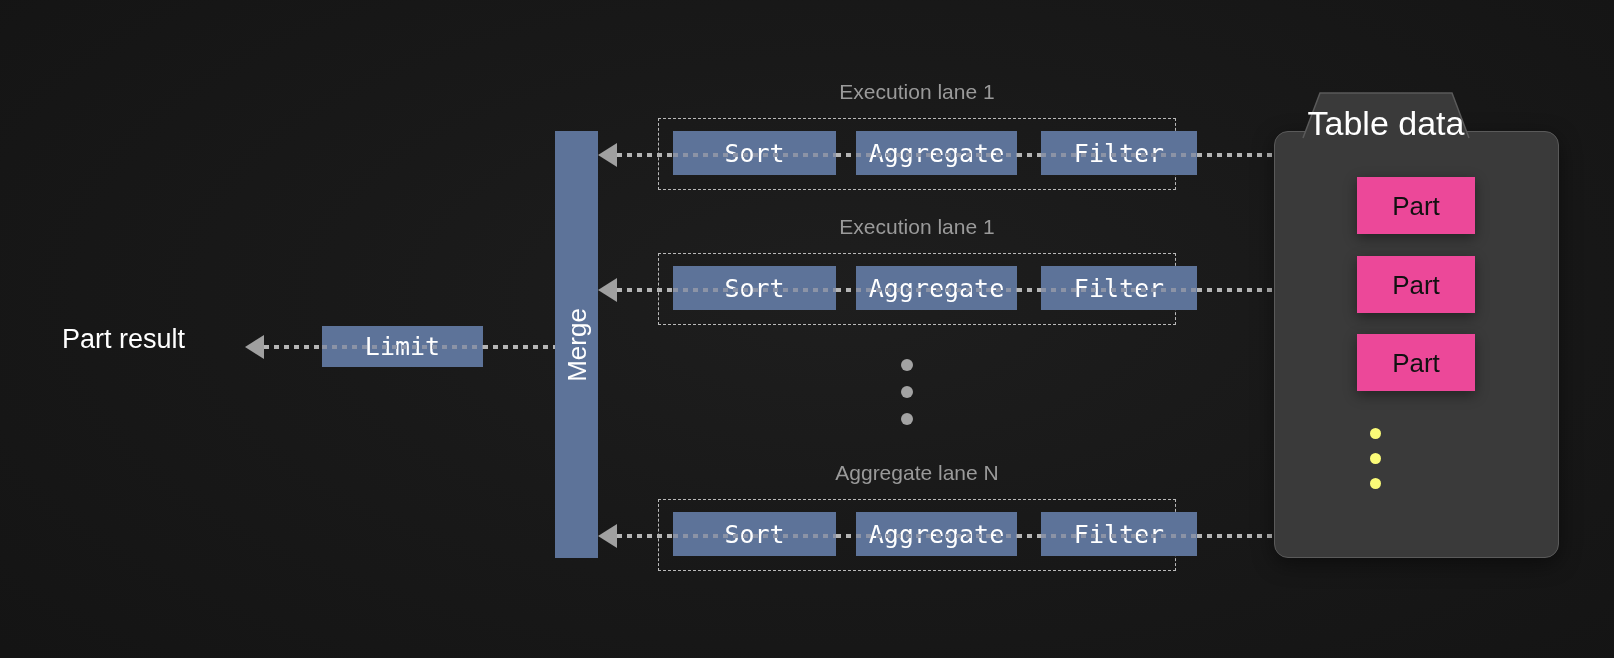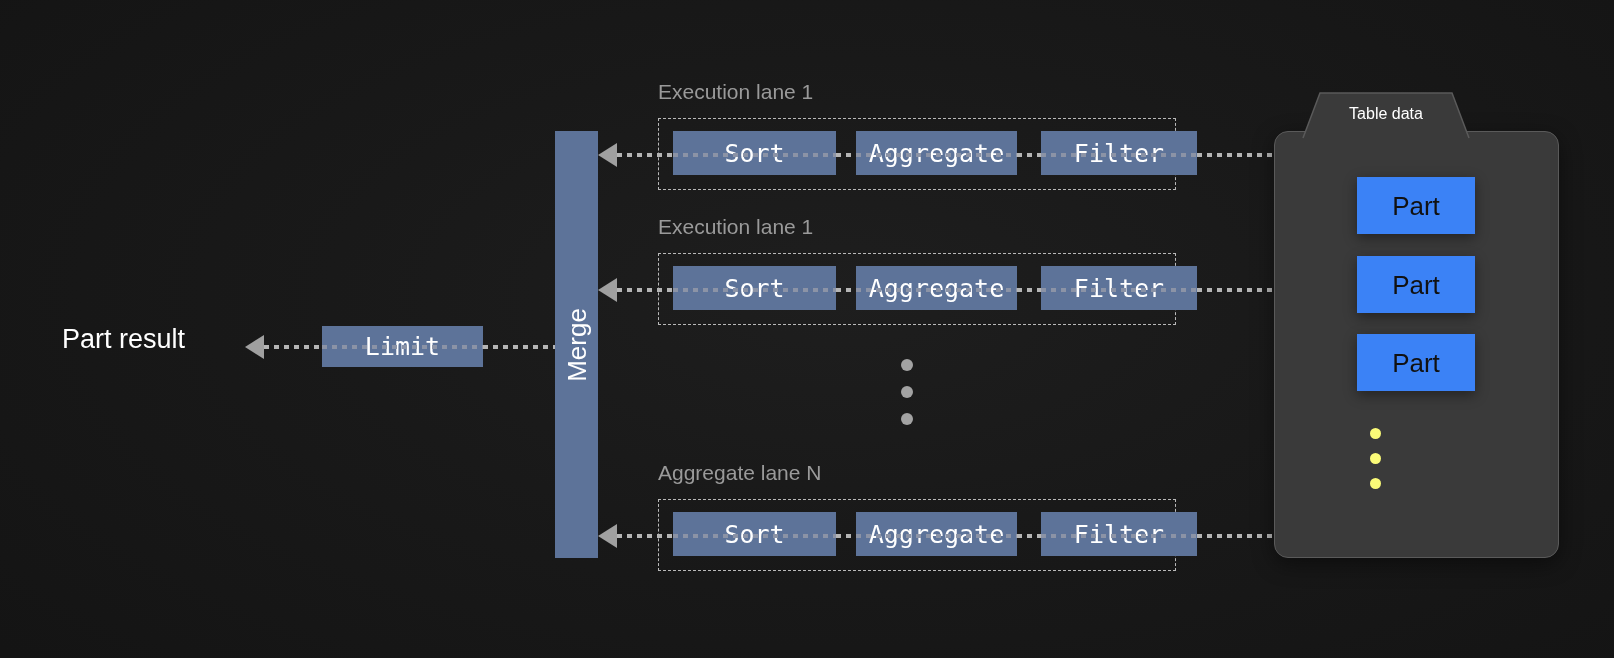--- a/index.html
+++ b/index.html
@@ -44,20 +44,21 @@
     position: absolute;
     border: 1px dashed #b9b9b9;
     box-sizing: border-box;
     background: transparent;
   }
   .lane-label {
     position: absolute;
     color: #9a9a9a;
     font-size: 21px;
     line-height: 1;
+    text-align: center;
     white-space: nowrap;
   }
   
   .dot-line {
     position: absolute;
     height: 4px;
     background-image: linear-gradient(to right, #b5b5b5 0 5px, rgba(0,0,0,0) 5px 10px);
     background-size: 10px 4px;
     background-repeat: repeat-x;
   }
@@ -135,27 +136,27 @@
     height: 47px;
     pointer-events: none;
   }
   #table-title {
     position: absolute;
     left: 1303px;
     top: 106px;
     width: 166px;
     text-align: center;
     color: #ffffff;
-    font-size: 16px;
+    font-size: 34px;
     line-height: 1;
     white-space: nowrap;
   }
   .part-box {
     position: absolute;
-    background: #3b82f6;
+    background: #ec4899;
     color: #111111;
     font-size: 26px;
     line-height: 1;
     display: flex;
     align-items: center;
     justify-content: center;
     box-shadow: 0 4px 12px rgba(0,0,0,0.40);
   }
 </style>
 </head>

